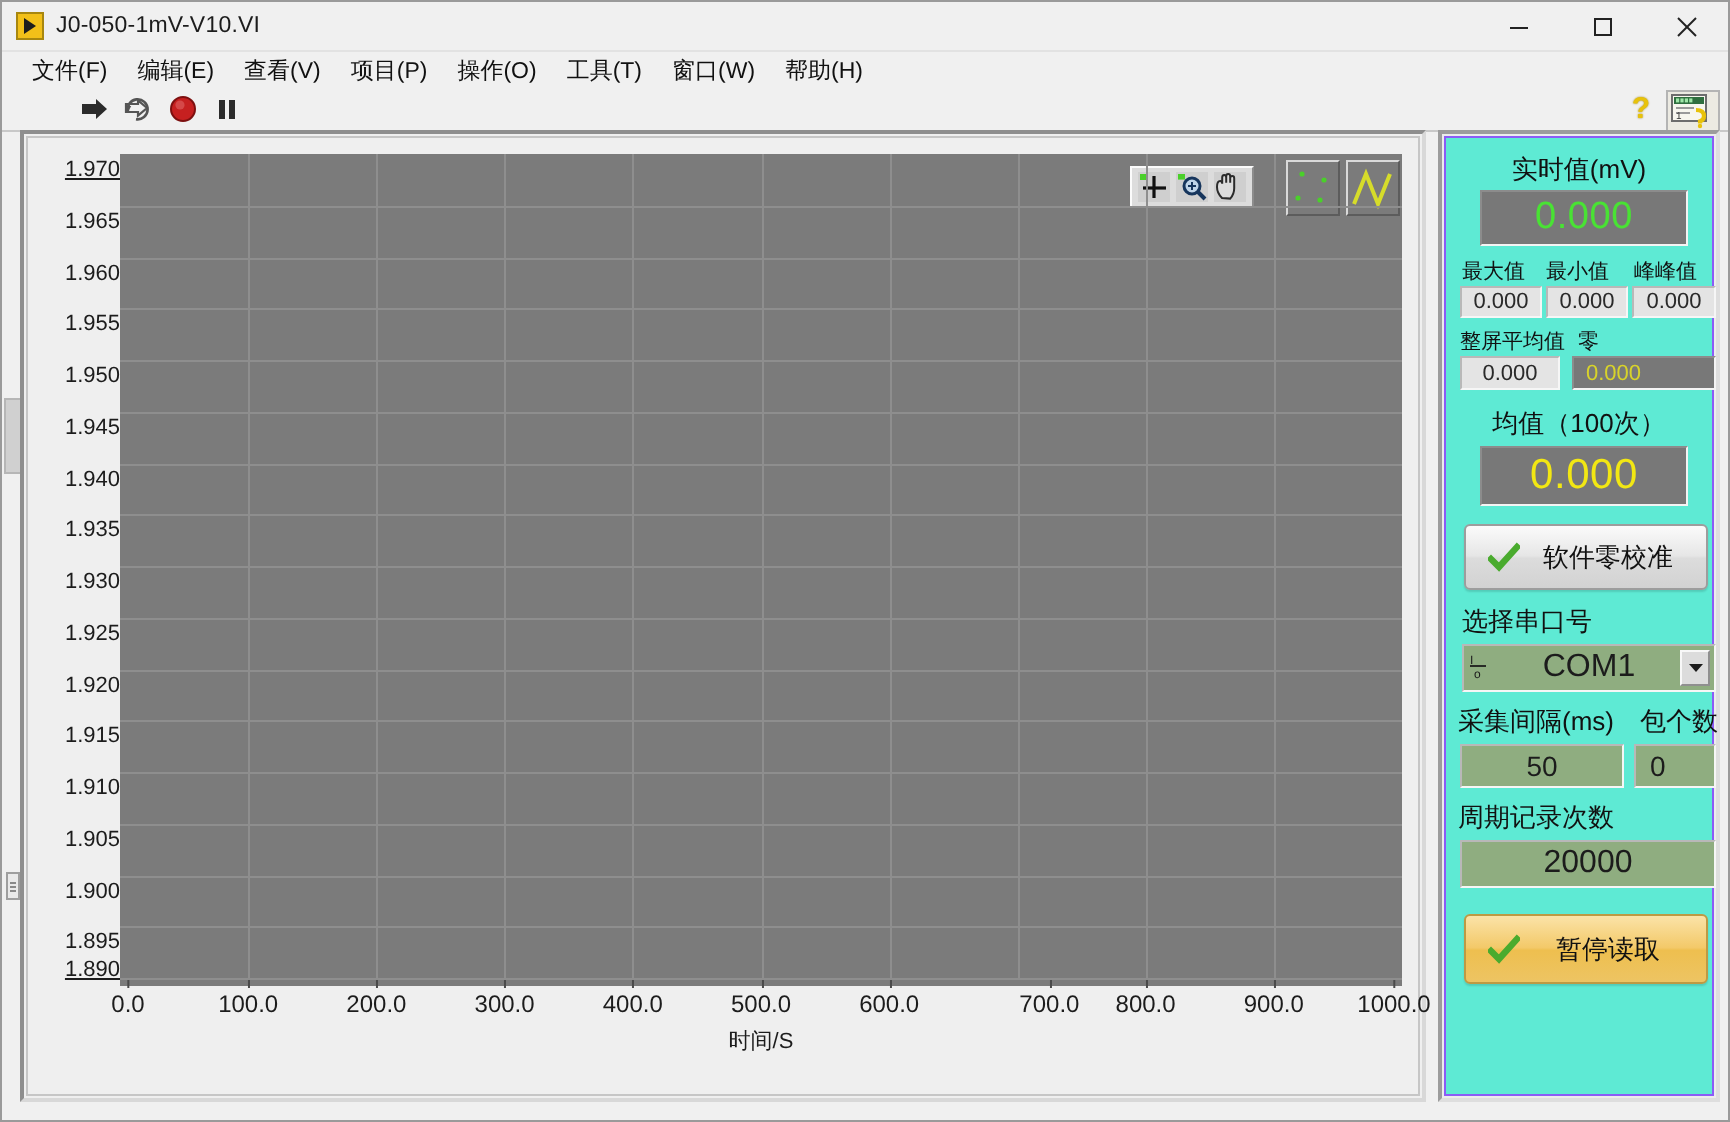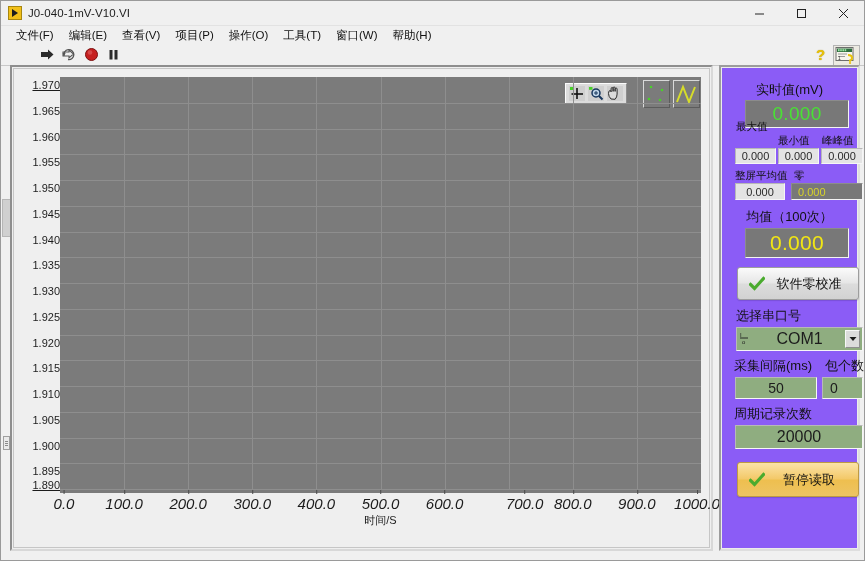--- a/index.html
+++ b/index.html
@@ -66,43 +66,43 @@
          text-align:right;width:42px;transform:translateY(-50%);white-space:nowrap;}
   .ytickmark{position:absolute;right:-4px;top:50%;width:4px;height:1px;background:#4a4a4a;}
 
   .plot{position:absolute;left:46px;top:8px;right:8px;height:413px;
         background:#7b7b7b;box-sizing:border-box;overflow:hidden;}
   .grid-v{position:absolute;top:0;bottom:0;width:1px;background:#8e8e8e;}
   .grid-h{position:absolute;left:0;right:0;height:1px;background:#8e8e8e;}
 
   .xaxisline{position:absolute;left:46px;top:421px;right:8px;height:3px;background:#7b7b7b;}
   .xlabels{position:absolute;left:46px;top:426px;right:8px;height:16px;}
-  .xtick{position:absolute;top:0;font-size:15px;color:#1c1c1c;transform:translateX(-50%);
-         white-space:nowrap;font-style:italic;}
+  .xtick{position:absolute;top:0;font-size:12px;color:#1c1c1c;transform:translateX(-50%);
+         white-space:nowrap;}
   .xtickmark{position:absolute;left:50%;top:-5px;width:1px;height:4px;background:#4a4a4a;}
   .xaxistitle{position:absolute;left:46px;right:8px;top:444px;text-align:center;
               font-size:11px;color:#1c1c1c;}
 
   
   .gpalette{position:absolute;left:505px;top:6px;width:62px;height:21px;
             background:#dcdcdc;border:1px solid #fbfbfb;border-right-color:#8c8c8c;
             border-bottom-color:#8c8c8c;box-sizing:border-box;display:flex;
             align-items:center;gap:1px;padding:0 2px;}
   .gp-btn{width:18px;height:17px;position:relative;display:flex;align-items:center;
           justify-content:center;}
   .glegend{position:absolute;left:583px;top:3px;width:60px;height:30px;display:flex;gap:3px;}
   .gl-box{width:27px;height:28px;background:#7b7b7b;border:1px solid #d9d9d9;
           border-right-color:#5c5c5c;border-bottom-color:#5c5c5c;box-sizing:border-box;
           position:relative;}
 
   
   .rpanel{position:absolute;left:718px;top:64px;width:141px;height:486px;
           background:#ececec;box-sizing:border-box;
           border:2px solid #9c9c9c;border-right-color:#dedede;border-bottom-color:#dedede;}
-  .rpanel-in{position:absolute;inset:1px;border:6px solid #8b5cf6;background:#8b5cf6;
+  .rpanel-in{position:absolute;inset:1px;border:1px solid #8b5cf6;background:#5eead4;
              box-sizing:border-box;}
 
   .sec-title{position:absolute;width:100%;text-align:center;font-size:13px;color:#111;}
   .lbl{position:absolute;font-size:10.5px;color:#111;white-space:nowrap;}
   .lbl-big{position:absolute;font-size:13px;color:#111;white-space:nowrap;}
 
   .disp-dark{position:absolute;background:#787878;box-sizing:border-box;
              border:1px solid #cfcfcf;border-right-color:#f4f4f4;border-bottom-color:#f4f4f4;
              border-top-color:#8c8c8c;border-left-color:#8c8c8c;
              display:flex;align-items:center;justify-content:center;}
@@ -137,21 +137,21 @@
   .dd-ic{position:absolute;left:3px;top:50%;transform:translateY(-50%);
          font-size:8px;color:#1c1c1c;line-height:1;text-align:center;width:11px;}
 </style>
 </head>
 <body>
 
 <div id="app">
 
   <div class="titlebar">
     <div class="ti-logo"></div>
-    <div class="ti-title">J0-040-1mV-V10.VI</div>
+    <div class="ti-title">J0-050-1mV-V10.VI</div>
     <div class="winbtns">
       <div class="wbtn">
         <svg width="11" height="11" viewBox="0 0 11 11">
             <line x1="1" y1="6" x2="10" y2="6" stroke="#222" stroke-width="1"></line>
           </svg>
       </div>
       <div class="wbtn">
         <svg width="11" height="11" viewBox="0 0 11 11">
             <rect x="1.5" y="1.5" width="8" height="8" fill="none" stroke="#222" stroke-width="1"></rect>
           </svg>
@@ -343,21 +343,21 @@
   </div>
 
   <div class="rpanel">
    <div class="rpanel-in">
 
     <div class="sec-title" style="top:7px;">实时值(mV)</div>
     <div class="disp-dark" style="left:17px;top:26px;width:104px;height:28px;">
       <span class="val-green">0.000</span>
     </div>
 
-    <div class="lbl" style="left:8px;top:46px;font-family:Liberation Serif, serif;">最大值</div>
+    <div class="lbl" style="left:8px;top:60px;font-family:Liberation Serif, serif;">最大值</div>
     <div class="lbl" style="left:50px;top:60px;">最小值</div>
     <div class="lbl" style="left:94px;top:60px;">峰峰值</div>
 
     <div class="disp-light" style="left:7px;top:74px;width:41px;height:16px;">
       <span class="val-dark">0.000</span>
     </div>
     <div class="disp-light" style="left:50px;top:74px;width:41px;height:16px;">
       <span class="val-dark">0.000</span>
     </div>
     <div class="disp-light" style="left:93px;top:74px;width:42px;height:16px;">

